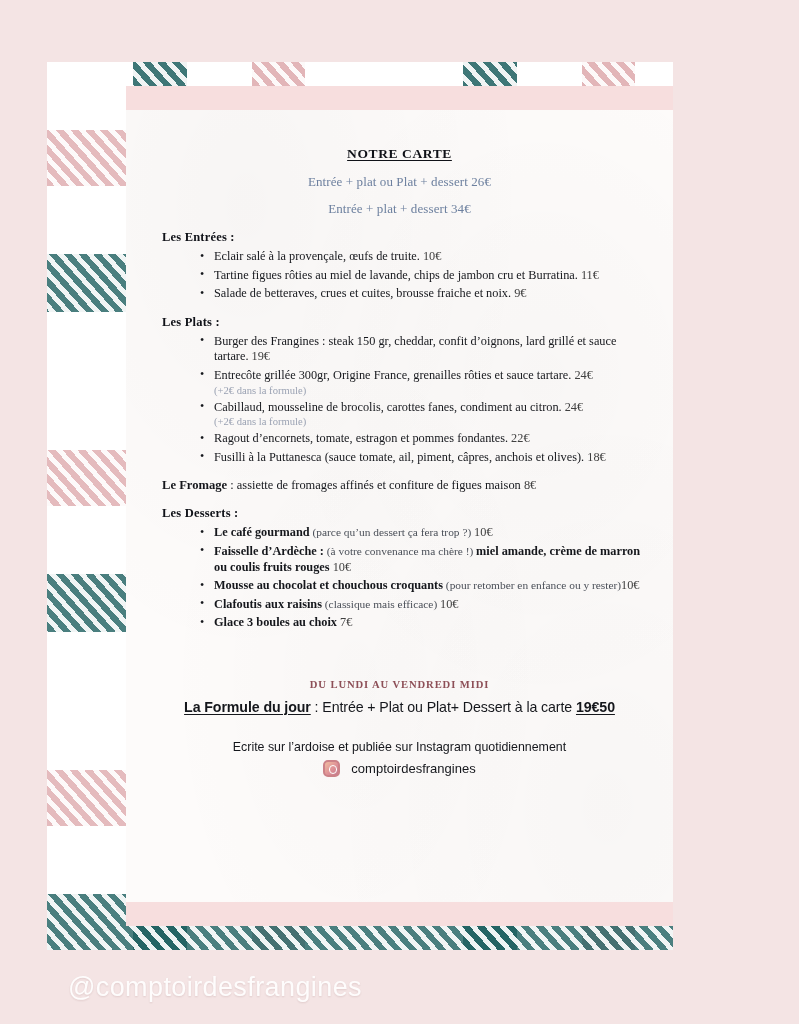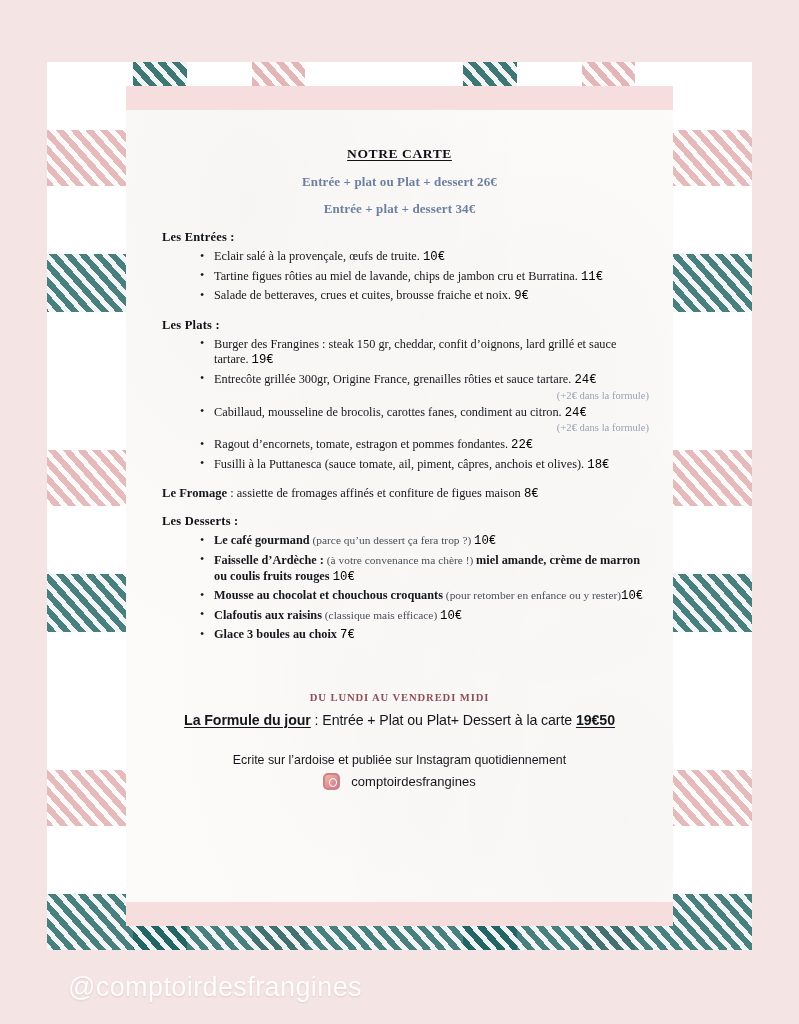--- a/index.html
+++ b/index.html
@@ -14,21 +14,21 @@
     background: #f4e4e4;
     font-family: "Liberation Serif", serif;
     position: relative;
   }
 
   
   .post {
     position: absolute;
     left: 47px;
     top: 62px;
-    width: 705px;
+    width: 626px;
     height: 888px;
     background: #fdf6f6;
     overflow: hidden;
     padding-left: 20px;
   }
 
   
   .plaid {
     position: absolute;
     inset: 0;
@@ -127,21 +127,21 @@
     letter-spacing: 0.6px;
     text-decoration: underline;
     text-underline-offset: 2px;
     margin: 18px 0 12px 0;
     color: #101218;
   }
 
   .formule-line {
     text-align: center;
     font-size: 13px;
-    font-weight: bold;
+    font-weight: normal;
     color: #6d809f;
     margin-bottom: 11px;
     letter-spacing: 0.1px;
   }
 
   .section-head {
     font-size: 12.5px;
     font-weight: bold;
     margin: 13px 0 4px 12px;
     color: #101218;
@@ -164,30 +164,29 @@
   }
   ul.items li::before {
     content: "\2022";
     position: absolute;
     left: 0;
     top: -0.5px;
     font-size: 12px;
     color: #15171c;
   }
 
-  .price { color: #000000; font-weight: normal; font-family: Liberation Mono, monospace; }
+  .price { color: #404040; font-weight: normal; }
   .bold  { font-weight: bold; }
   .note  { color: #4a4f58; font-size: 11.4px; }
   .sub-note {
     display: block;
     color: #9aa2b3;
     font-size: 10.6px;
     line-height: 13px;
     margin-top: 0px;
-    text-align: right;
   }
 
   
   .fromage-line {
     font-size: 12.4px;
     margin: 13px 0 2px 12px;
     color: #15171c;
   }
   .fromage-line .lead { font-weight: bold; font-size: 12.6px; }
 

